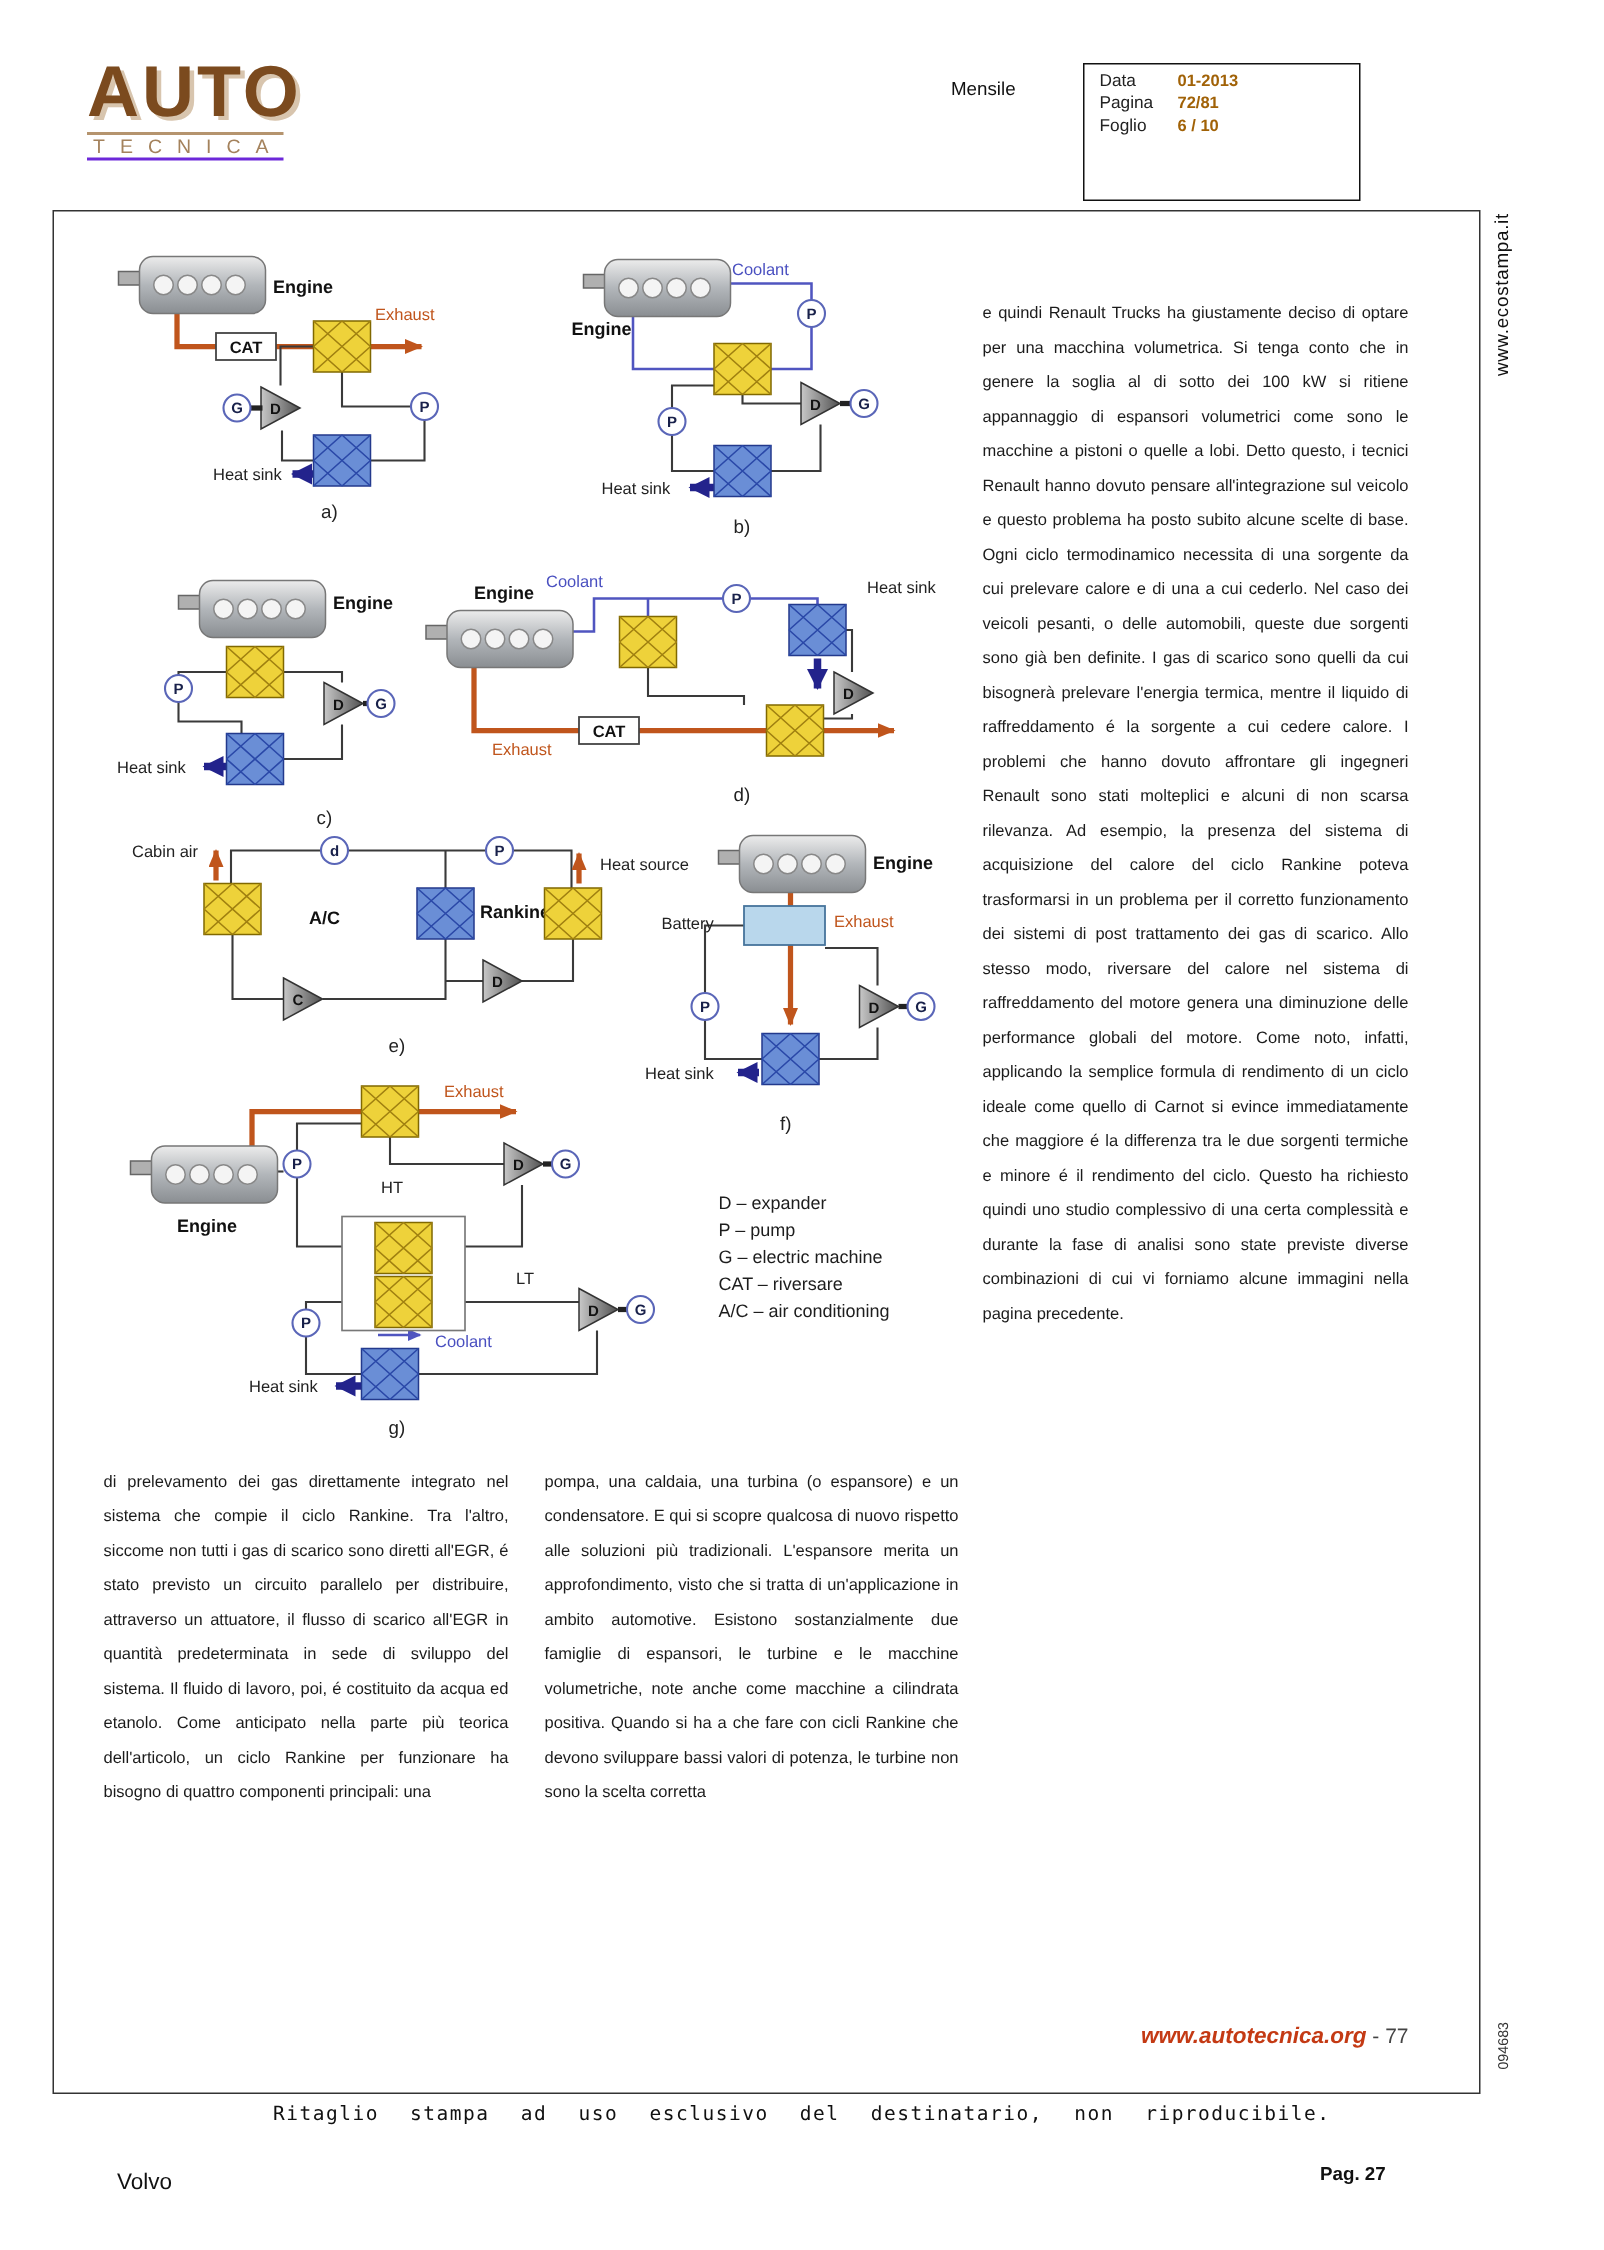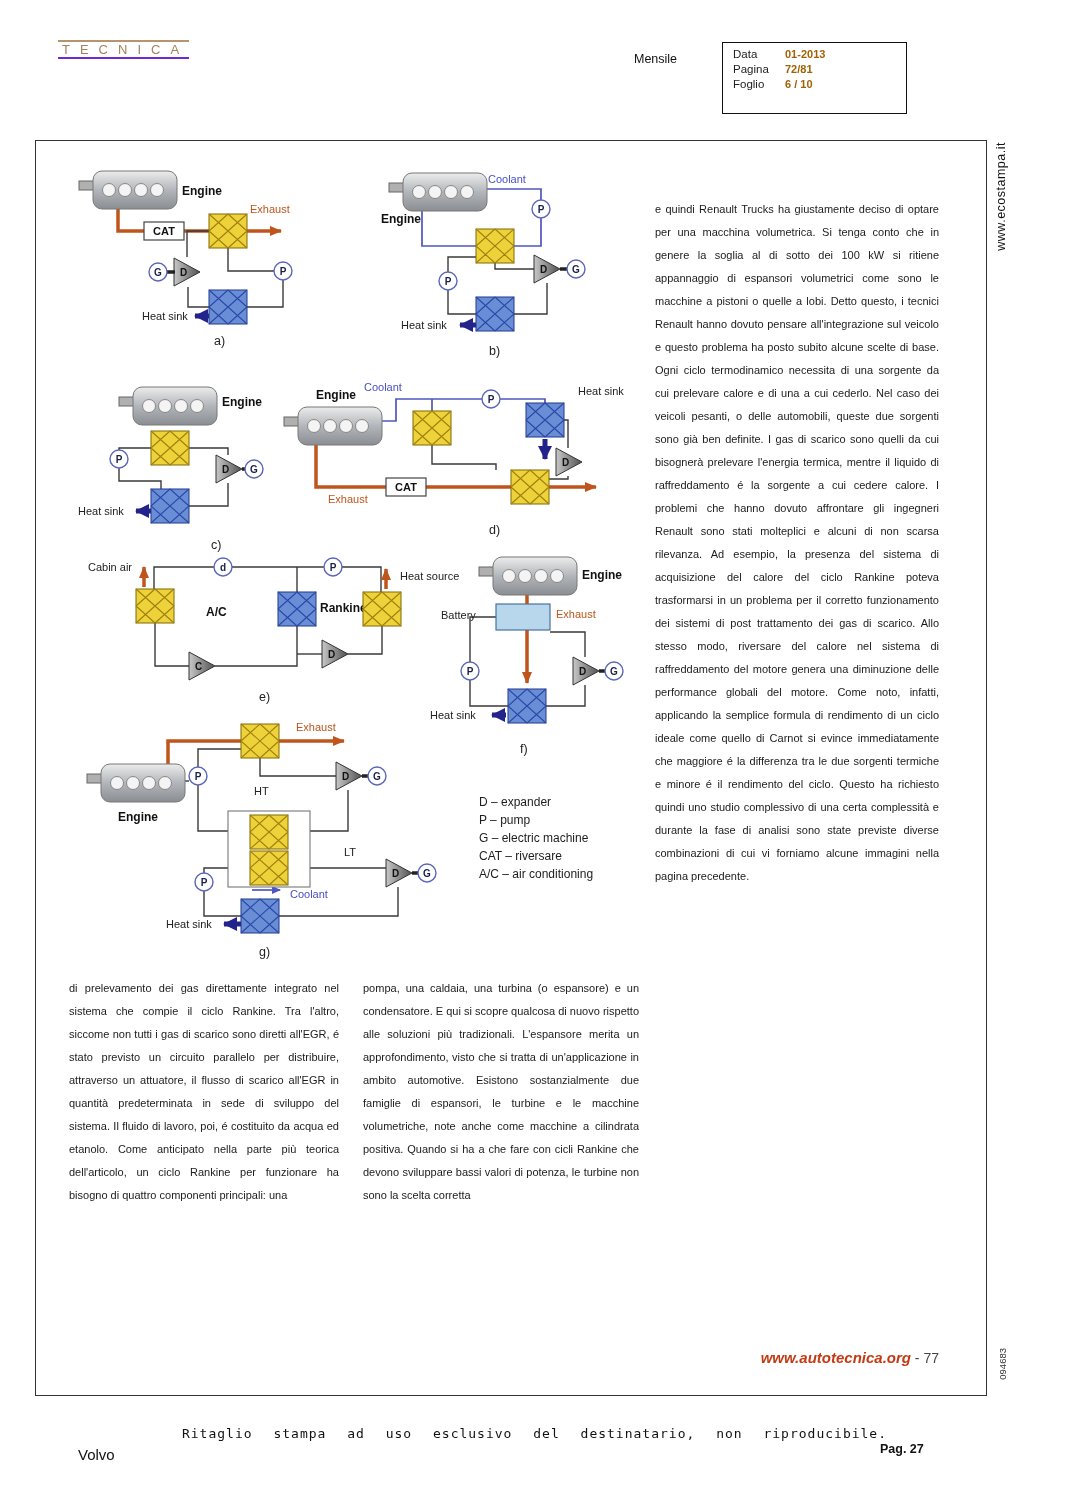--- a/index.html
+++ b/index.html
@@ -4,21 +4,21 @@
 <style>
   * { margin:0; padding:0; box-sizing:border-box; }
   body { background:#e8e8e8; font-family:"Liberation Sans", sans-serif; }
   .page { position:relative; width:1069px; height:1500px; background:#ffffff; margin:0 auto; overflow:hidden; color:#1b1b1b; }
 
   
   .logo { position:absolute; left:58px; top:38px; }
   .logo-auto { font-size:48px; font-weight:bold; letter-spacing:2px; color:#7b4a1e; text-shadow:3px 3px 0 #d8c5ae; line-height:48px; }
   .logo-tecnica { font-size:13px; letter-spacing:10px; color:#a08softbrown; color:#a4825c; margin-top:2px; padding-left:4px; border-top:2px solid #b5946e; border-bottom:2px solid #6d28d9; display:inline-block; }
   .mensile { position:absolute; left:634px; top:52px; font-size:12.5px; color:#111; }
-  .info-box { position:absolute; left:722px; top:42px; width:185px; height:72px; border:1.5px solid #111; padding:5px 10px; background:#fff; }
+  .info-box { position:absolute; left:722px; top:42px; width:185px; height:92px; border:1.5px solid #111; padding:5px 10px; background:#fff; }
   .info-row { display:flex; align-items:baseline; margin-bottom:3px; }
   .info-label { width:52px; font-size:11.5px; color:#222; }
   .info-value { font-size:11px; font-weight:bold; color:#a16207; }
 
   
   .watermark { position:absolute; left:994px; top:142px; writing-mode:vertical-rl; transform:rotate(180deg); font-size:12.5px; color:#111; letter-spacing:0.5px; }
   .code-vert { position:absolute; left:997px; top:1348px; writing-mode:vertical-rl; transform:rotate(180deg); font-size:9.5px; color:#333; }
 
   
   .frame { position:absolute; left:35px; top:140px; width:952px; height:1256px; border:1.2px solid #333; background:#fff; }
@@ -50,30 +50,31 @@
   
   .col { position:absolute; text-align:justify; font-size:11px; line-height:23px; color:#1b1b1b; }
   .col1 { left:33px; top:836px; width:270px; }
   .col2 { left:327px; top:836px; width:276px; }
   .col3 { left:619px; top:57px; width:284px; }
 
   
   .site-line { position:absolute; left:619px; top:1208px; width:284px; text-align:right; font-size:15px; }
   .site { font-weight:bold; font-style:italic; color:#c43a14; }
   .site-page { color:#444; font-size:14px; }
-  .disclaimer { position:absolute; left:0; right:0; top:1402px; text-align:center; font-family:"DejaVu Sans Mono", monospace; font-size:13px; letter-spacing:1px; word-spacing:12px; color:#111;margin-top:24px; }
+  .disclaimer { position:absolute; left:0; right:0; top:1402px; text-align:center; font-family:"DejaVu Sans Mono", monospace; font-size:13px; letter-spacing:1px; word-spacing:12px; color:#111; }
   .client { position:absolute; left:78px; top:1446px; font-size:15px; color:#111; }
   .pag { position:absolute; left:880px; top:1442px; font-size:12.5px; font-weight:bold; color:#111; }
 </style>
 </head>
 <body>
 
 <div class="page">
 
   <div class="logo">
+    <div class="logo-auto">AUTO</div>
     <div class="logo-tecnica">TECNICA</div>
   </div>
   <div class="mensile">Mensile</div>
   <div class="info-box">
     <div class="info-row">
       <span class="info-label">Data</span>
       <span class="info-value">01-2013</span>
     </div>
     <div class="info-row">
       <span class="info-label">Pagina</span>

